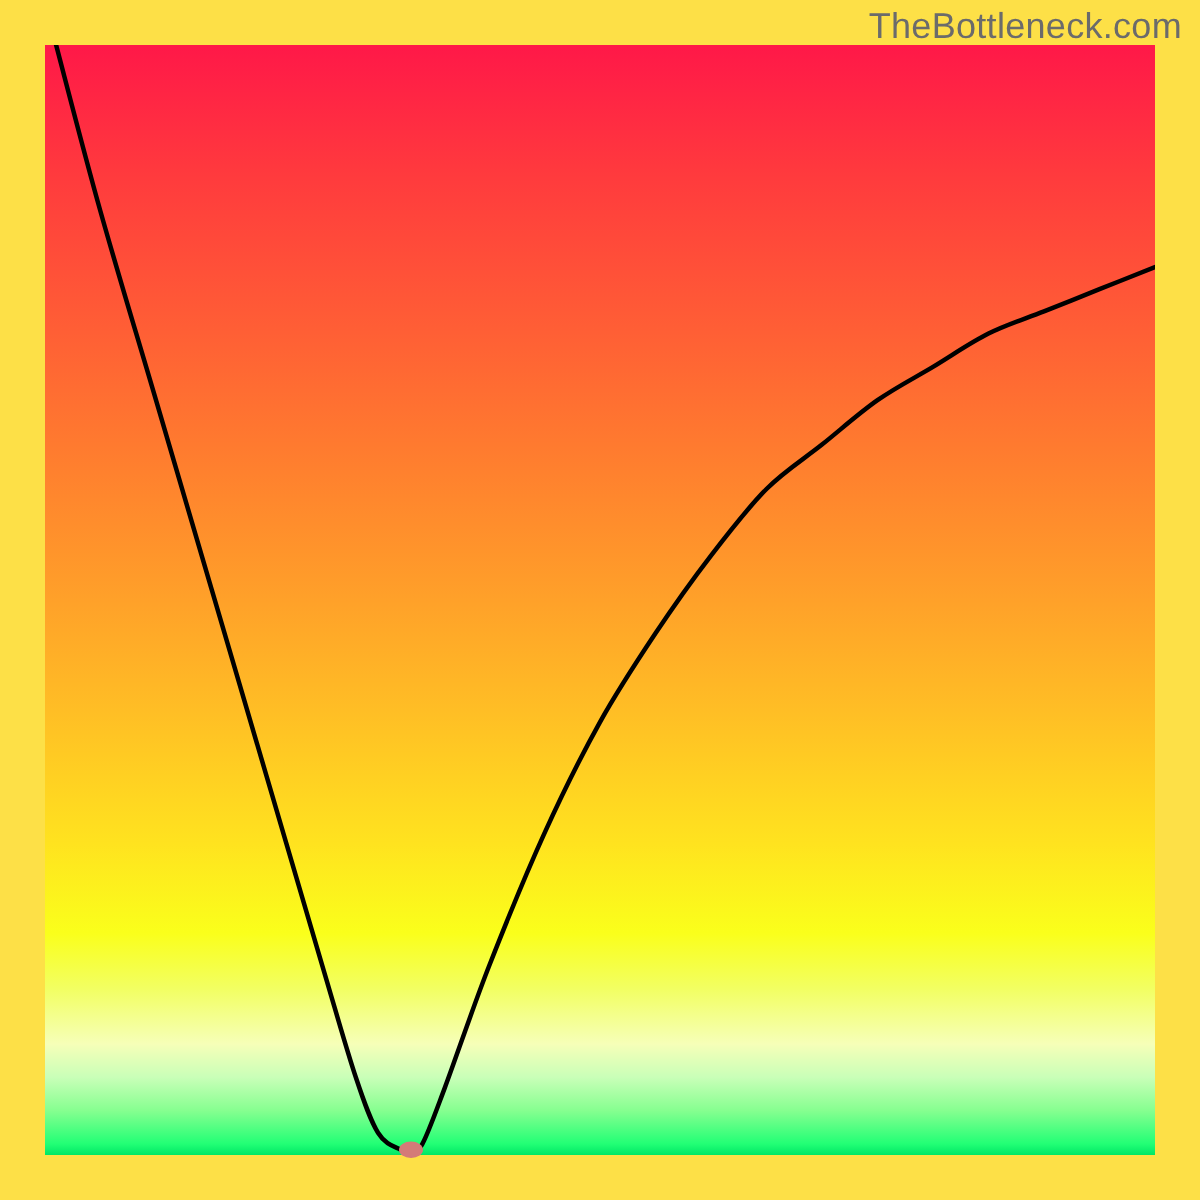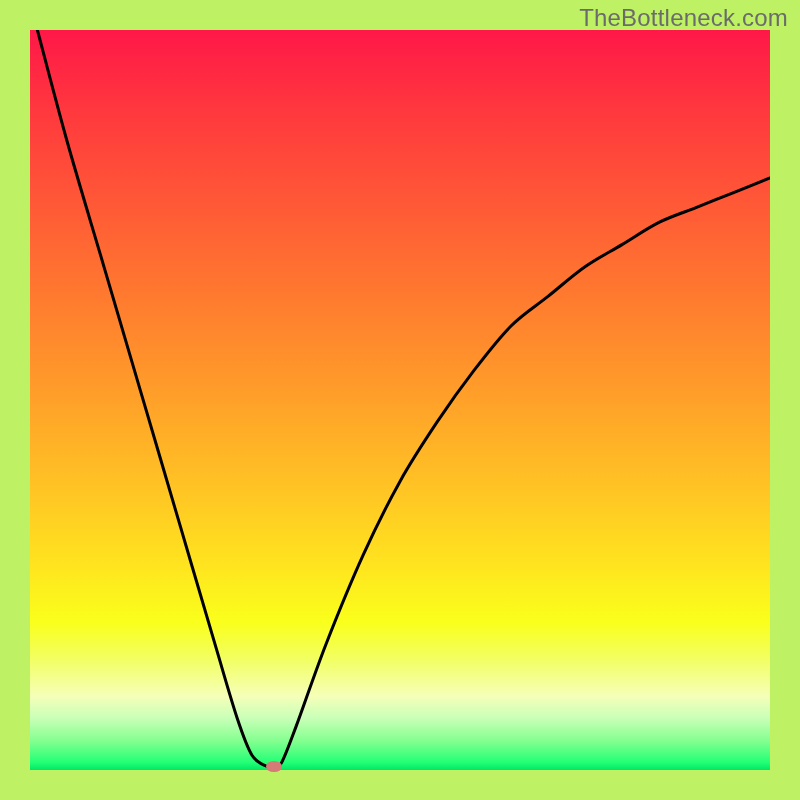--- a/index.html
+++ b/index.html
@@ -1,21 +1,21 @@
 <!DOCTYPE html>
 <html><head>
 <meta charset="utf-8">
 <style>
   * { margin: 0; padding: 0; box-sizing: border-box; }
   html, body { width: 800px; height: 800px; overflow: hidden; background: #000; }
   .frame {
     position: relative;
     width: 800px;
     height: 800px;
-    background: #bef264;
+    background: #fde047;
   }
   .watermark {
     position: absolute;
     top: 4px;
     right: 12px;
     font-family: Arial, Helvetica, sans-serif;
     font-size: 24px;
     font-weight: 500;
     color: #6b6b6b;
     letter-spacing: 0.2px;

